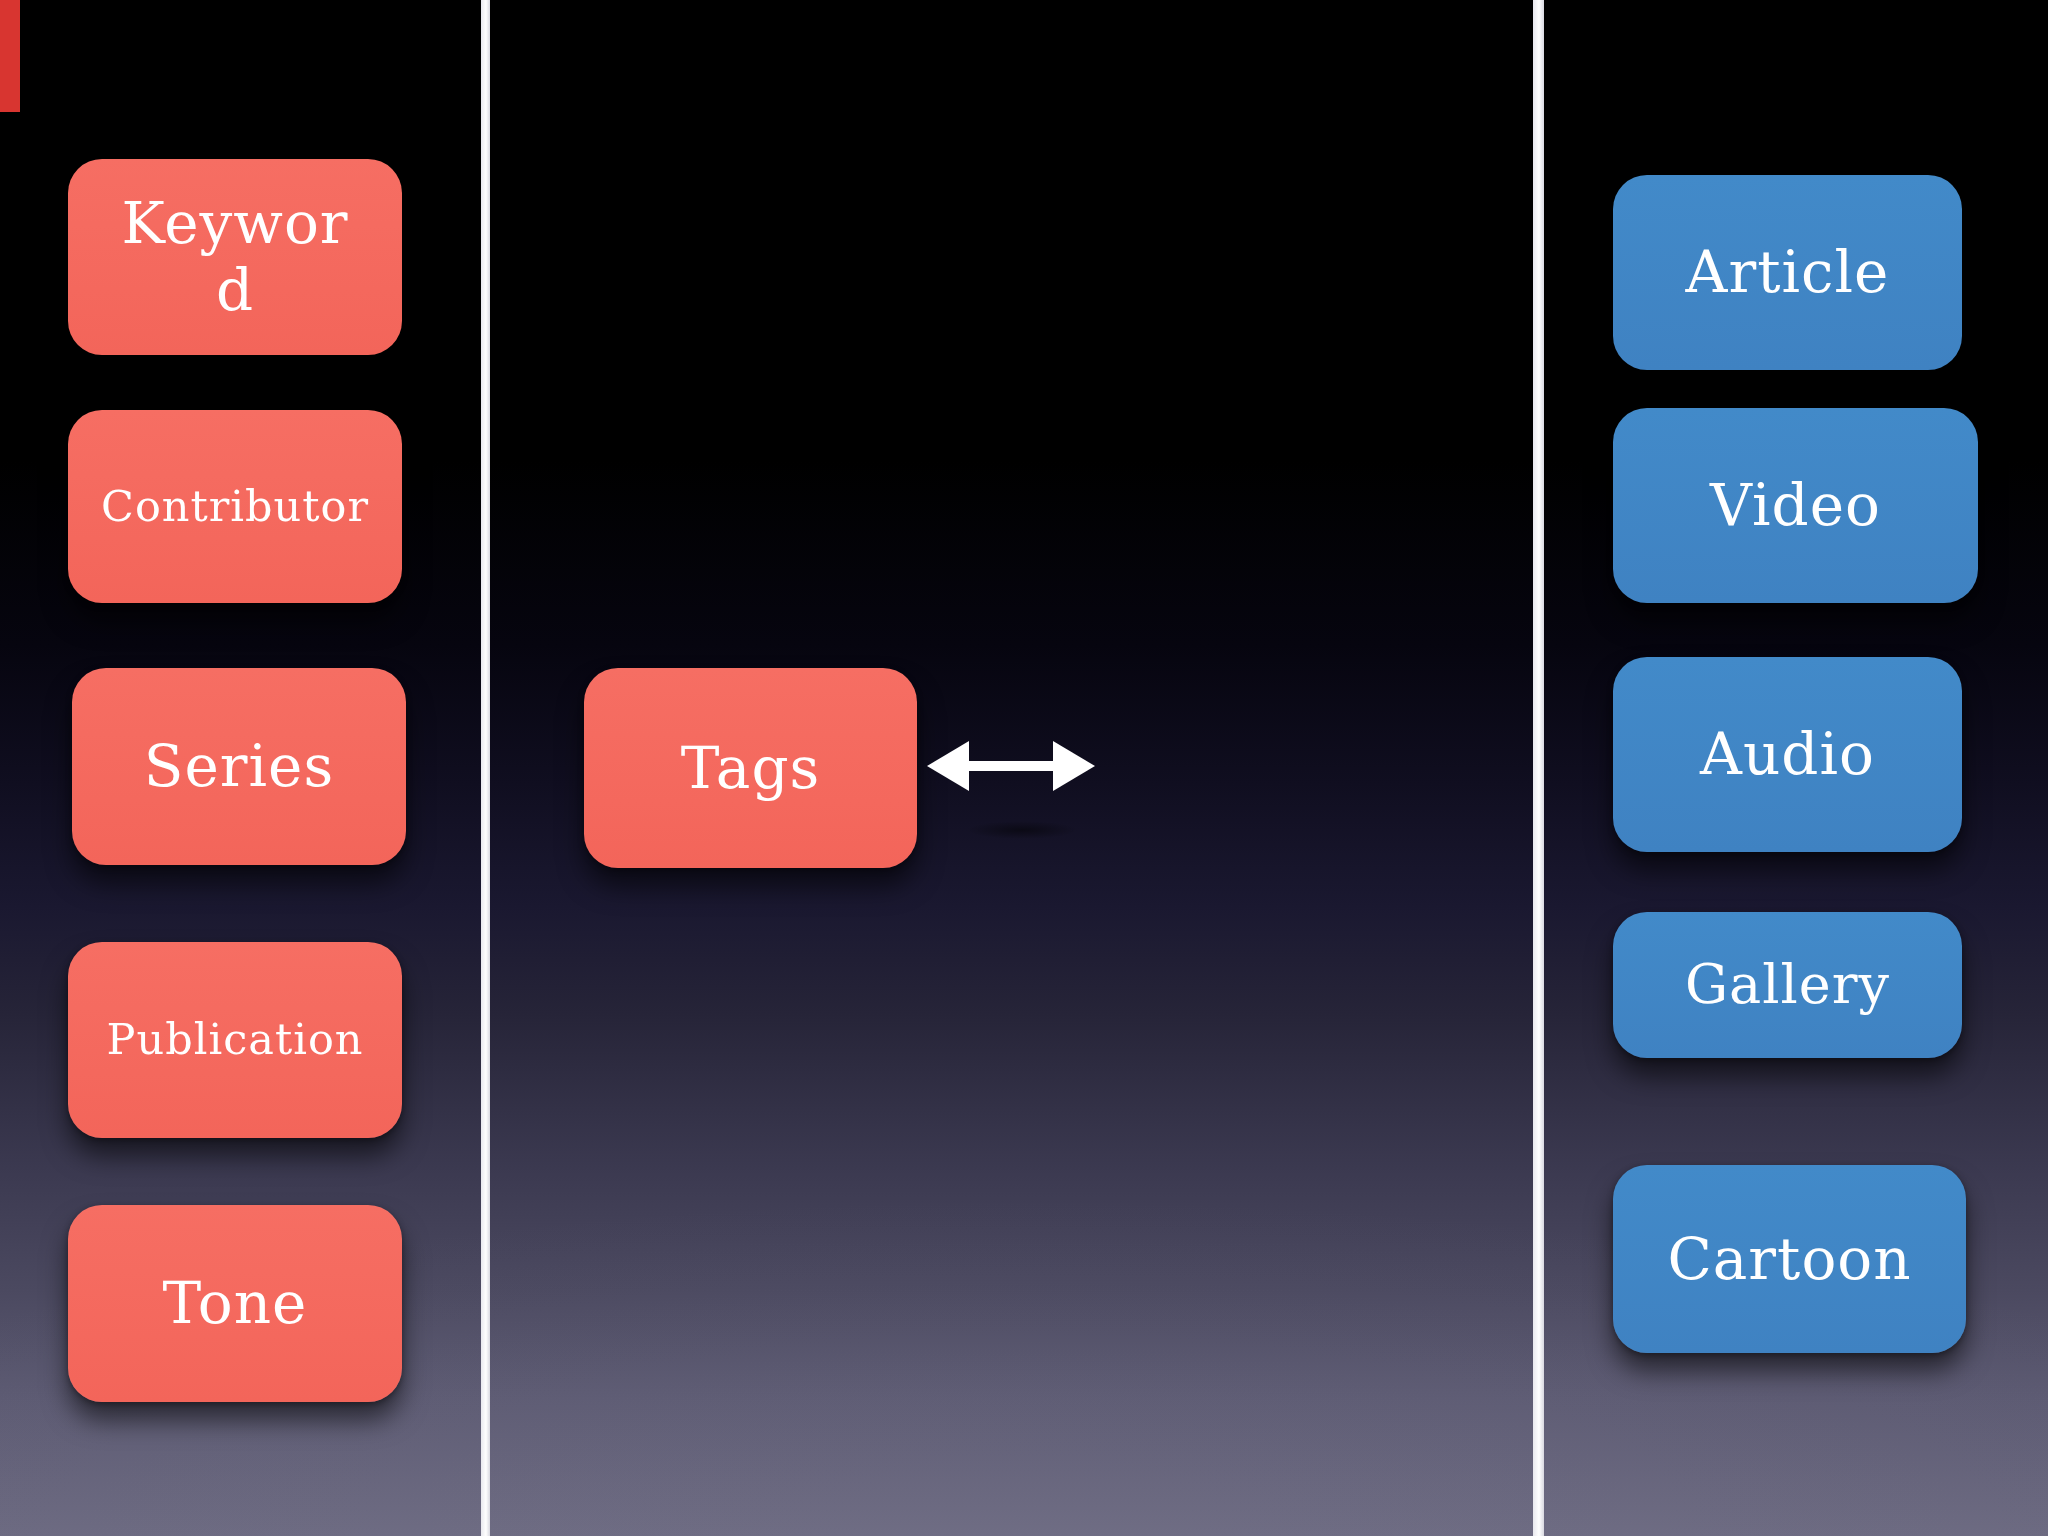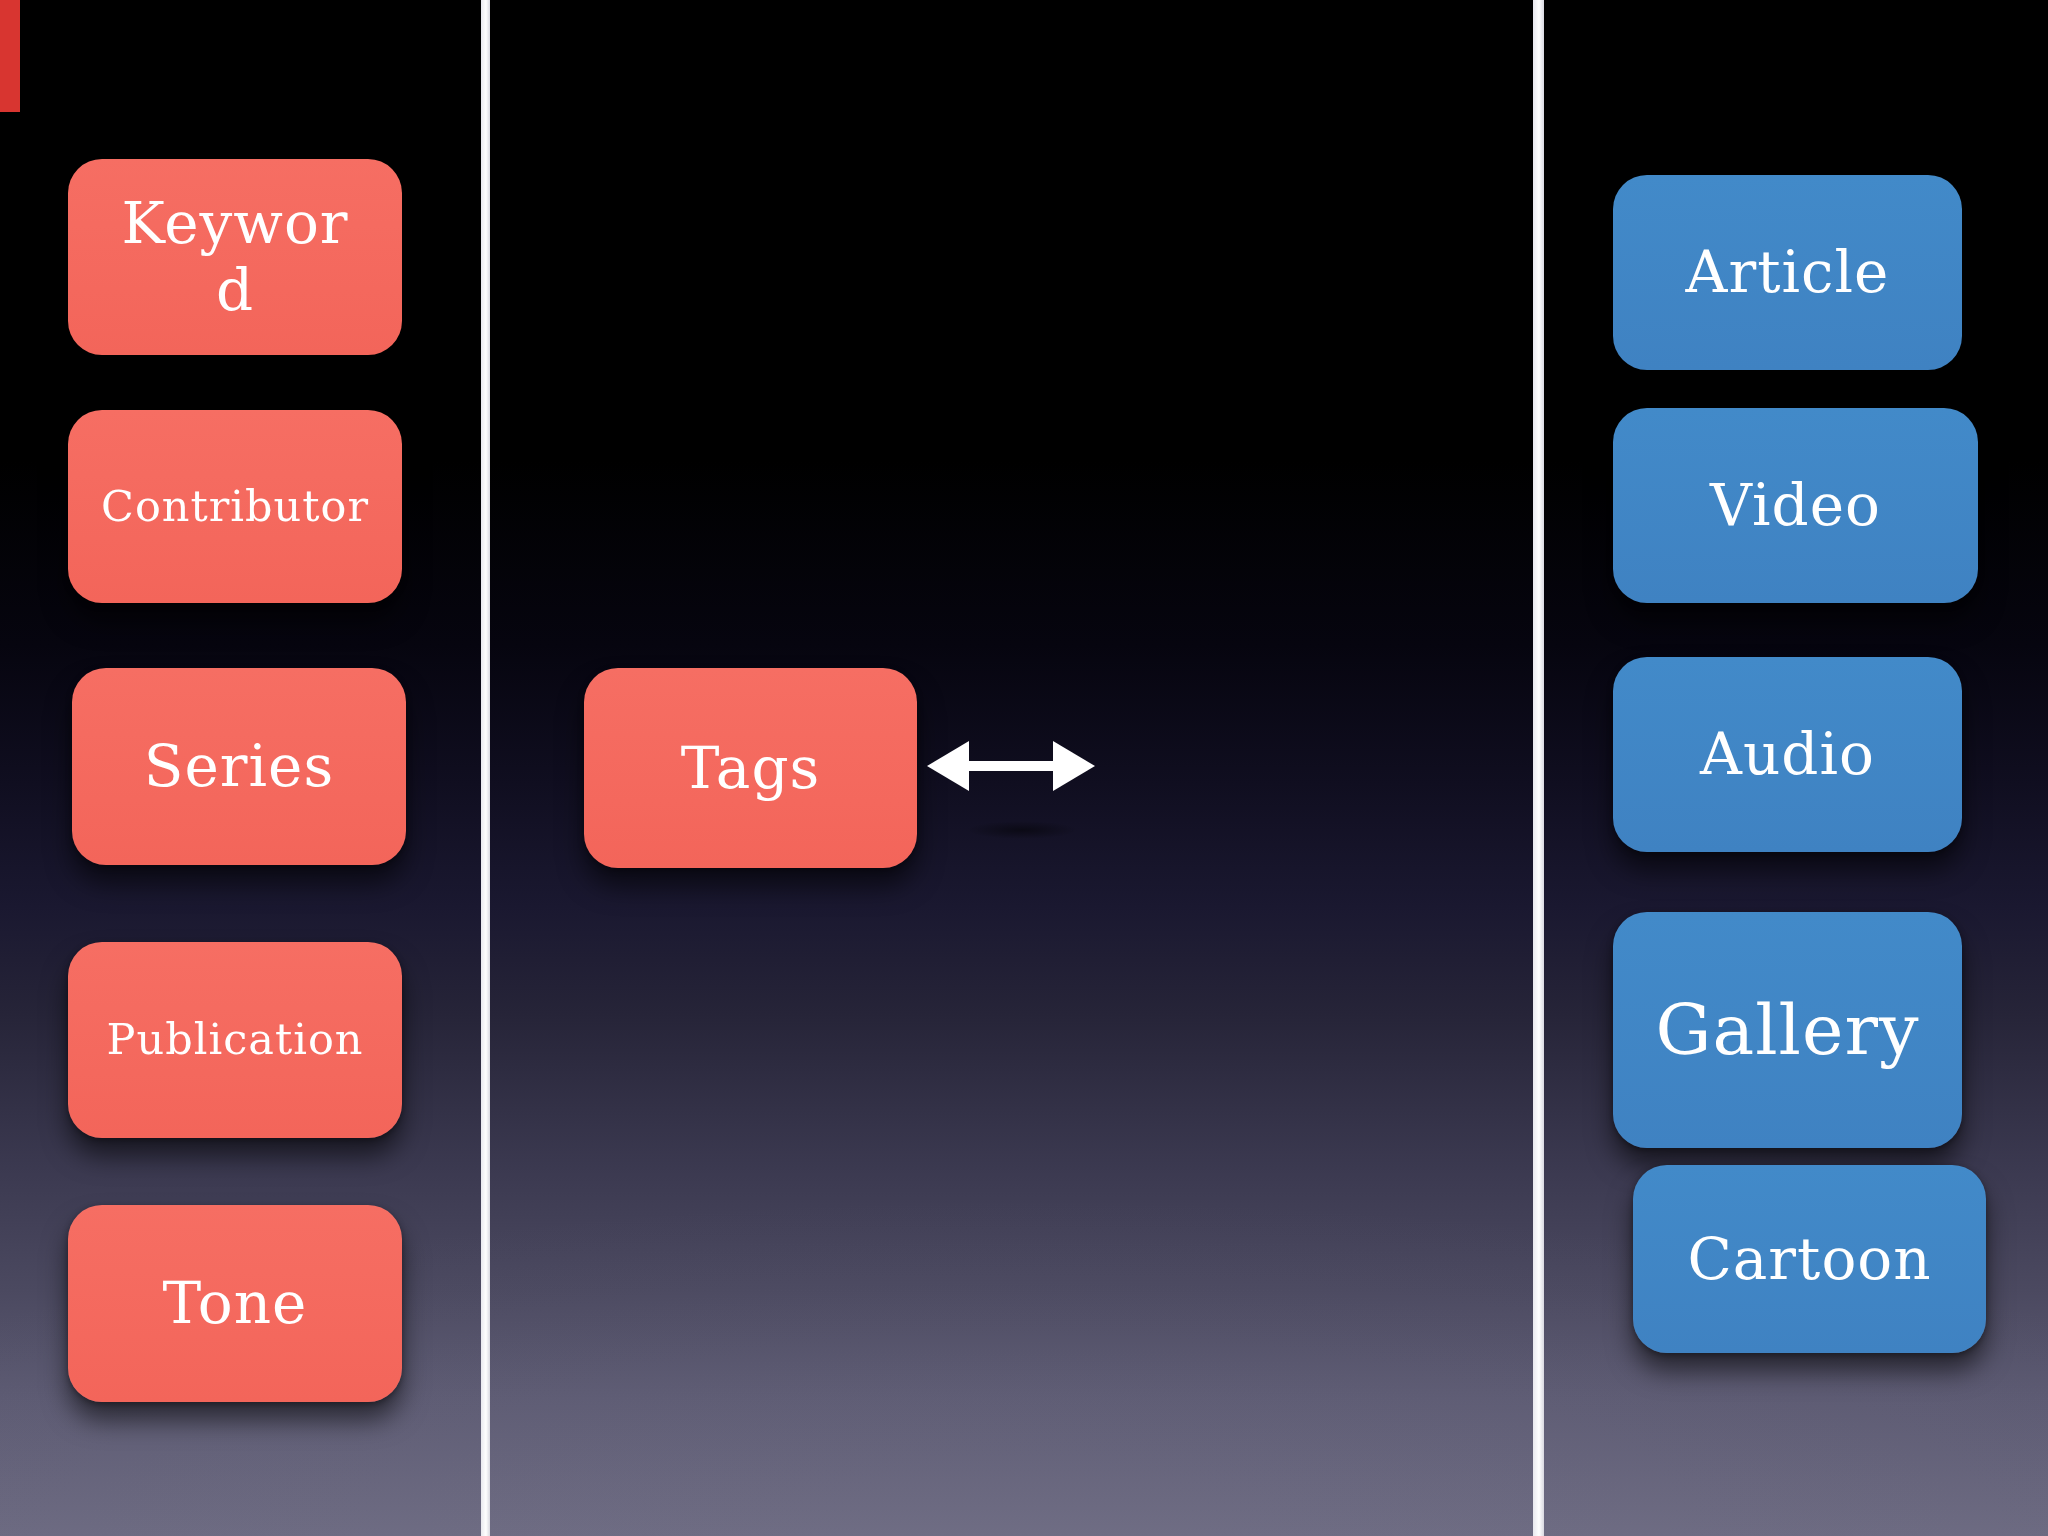--- a/index.html
+++ b/index.html
@@ -62,22 +62,22 @@
   #box-series      { left:72px;  top:668px;  width:334px; height:197px; font-size:58px;text-align:center; }
   #box-publication { left:68px;  top:942px;  width:334px; height:196px; font-size:43px; }
   #box-tone        { left:68px;  top:1205px; width:334px; height:197px; font-size:58px; }
 
   #box-tags        { left:584px;  top:668px; width:333px; height:200px; font-size:58px; }
   #box-content     { left:1114px; top:668px; width:345px; height:200px; font-size:58px; }
 
   #box-article     { left:1613px; top:175px;  width:349px; height:195px; font-size:58px; }
   #box-video       { left:1613px; top:408px;  width:365px; height:195px; font-size:58px; }
   #box-audio       { left:1613px; top:657px;  width:349px; height:195px; font-size:58px; }
-  #box-gallery     { left:1613px; top:912px;  width:349px; height:236px; font-size:70px;align-items:center; }
-  #box-cartoon     { left:1613px; top:1165px; width:353px; height:188px; font-size:58px;margin-left:20px; }
+  #box-gallery     { left:1613px; top:912px;  width:349px; height:146px; font-size:54px;align-items:center; }
+  #box-cartoon     { left:1613px; top:1165px; width:353px; height:188px; font-size:58px; }
 
   .arrow-wrap { position:absolute; left:925px; top:732px; width:172px; height:68px; z-index:4; }
   .arrow-shadow {
     position:absolute; left:948px; top:818px; width:148px; height:24px;
     background:radial-gradient(closest-side, rgba(0,0,0,0.45), rgba(0,0,0,0) 75%);
     border-radius:50%;
     z-index:3;
   }
 </style>
 </head>

